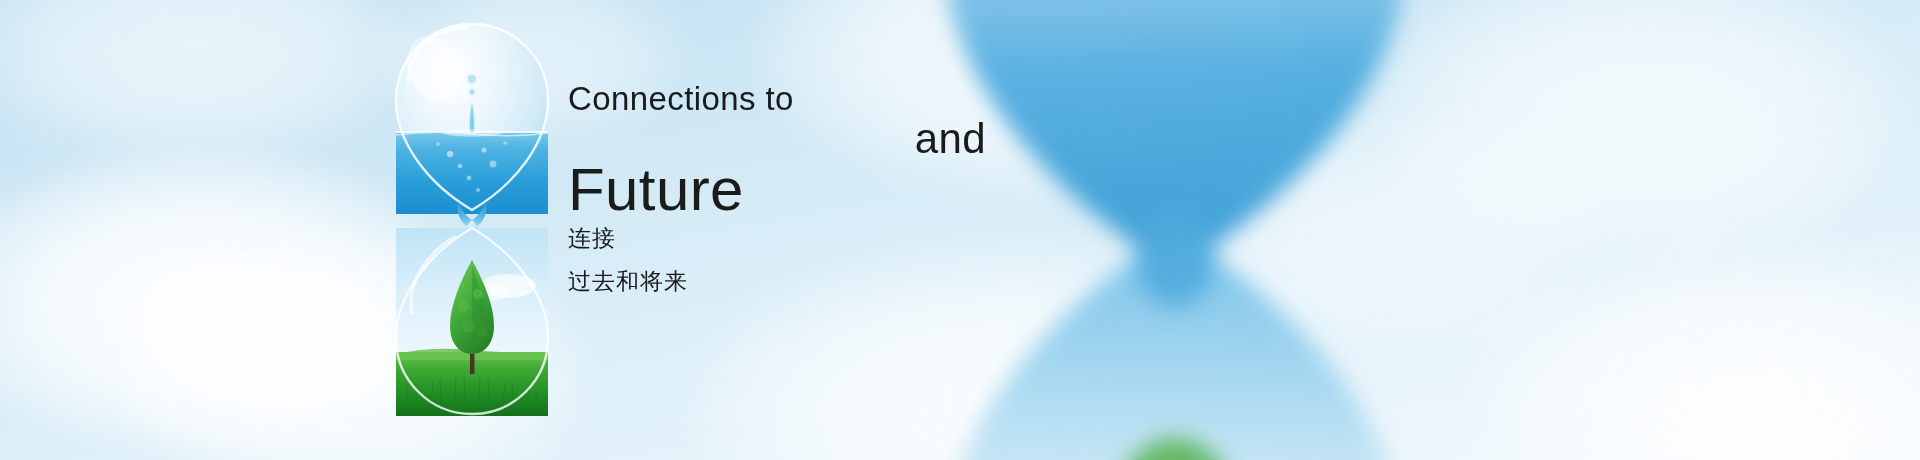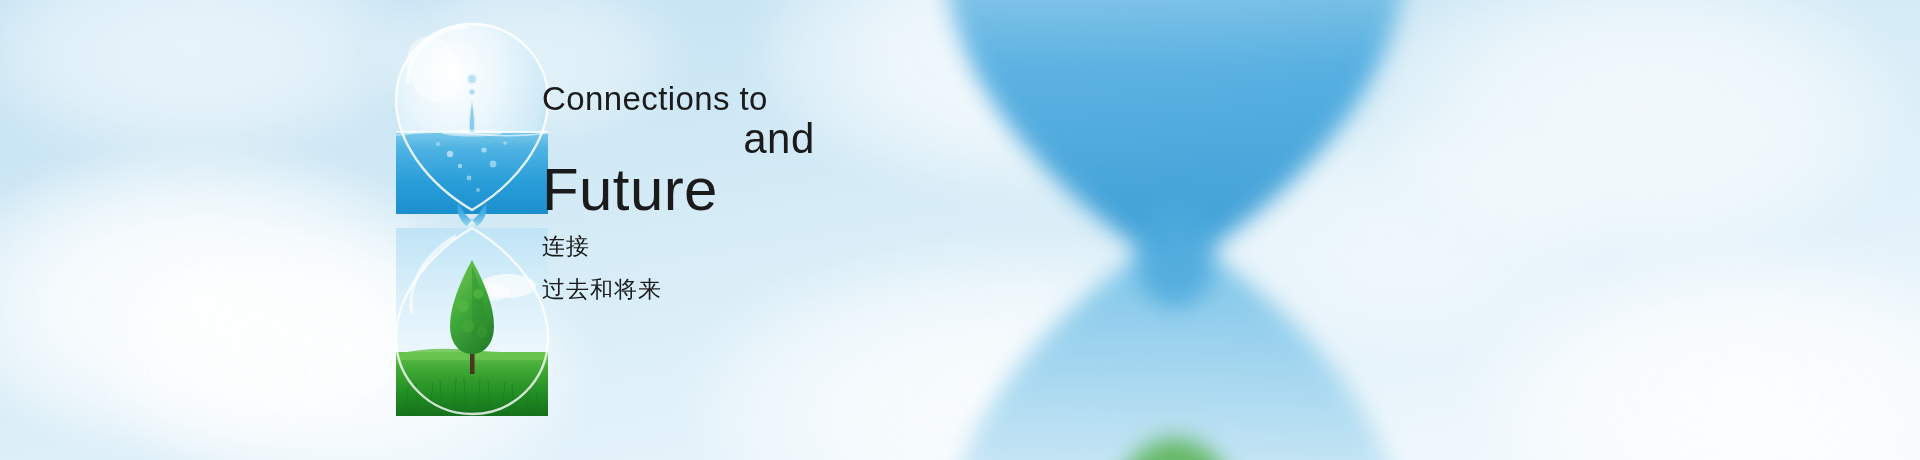--- a/index.html
+++ b/index.html
@@ -42,36 +42,36 @@
     opacity:.82;
     pointer-events:none;
   }
 
   
   #hourglass { position:absolute; left:372px; top:14px; width:200px; height:415px; }
 
   
   #headline {
     position:absolute;
-    left:540px; top:80px;
+    left:566px; top:80px;
     width:420px;
     color:#1b1b1b;
     text-align:center;
   }
   .ln { display:block; white-space:nowrap; font-weight:300; letter-spacing:.4px; }
   #line-connections { font-size:33px; line-height:38px; text-align:left; padding-left:2px; }
   #line-past        { font-size:60px; line-height:62px; margin-top:2px; text-align:left; padding-left:18px; }
-  #line-and         { font-size:42px; line-height:46px; margin-top:-2px; text-align:center; padding-left:58px; }
+  #line-and         { font-size:42px; line-height:46px; margin-top:-2px; text-align:right; padding-left:58px; }
   #line-future      { font-size:60px; line-height:64px; margin-top:-4px; text-align:left; padding-left:2px; }
   .cn {
     display:block; text-align:left; padding-left:2px;
     font-size:23px; line-height:27px; font-weight:400;
     letter-spacing:1px; color:#1b1b1b;margin-top:16px;
   }
-  #line-cn1 { margin-top:11px; }
+  #line-cn1 { margin-top:3px; }
 </style>
 </head>
 <body>
 
 <div id="banner">
 
   <div class="cloud c3"></div>
   <div class="cloud c8"></div>
   <div class="cloud c1"></div>
   <div class="cloud c2"></div>

